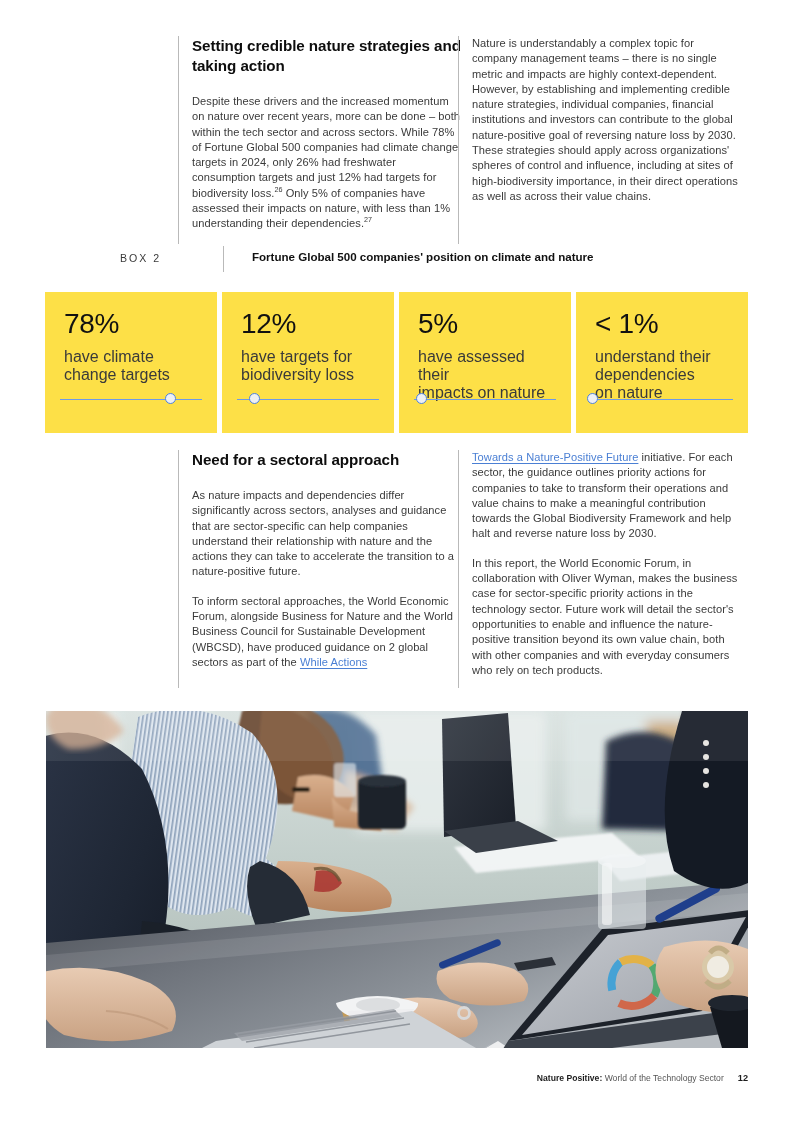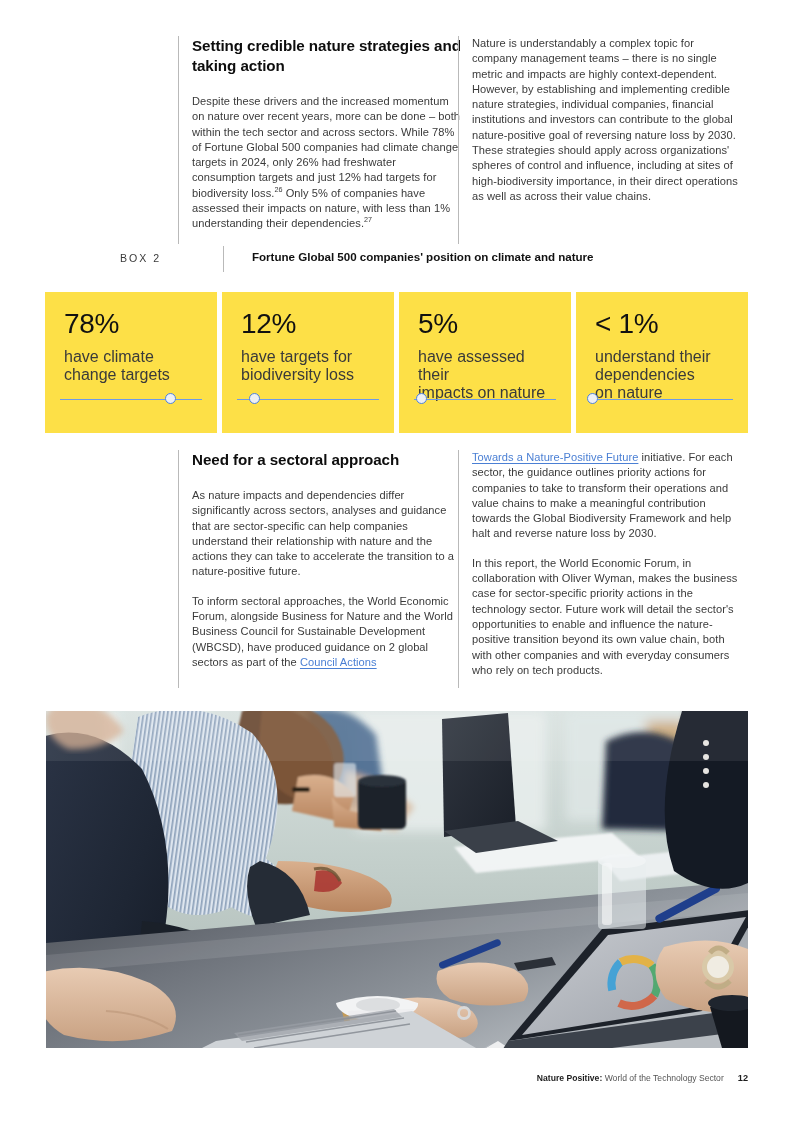--- a/index.html
+++ b/index.html
@@ -270,21 +270,21 @@
         </div>
       </div>
     </div>
 
   <div class="sec-mid">
 
     <div class="col col-a">
       <h2 class="section-title">Need for a sectoral approach</h2>
       <div class="body-text">
         <p>As nature impacts and dependencies differ significantly across sectors, analyses and guidance that are sector-specific can help companies understand their relationship with nature and the actions they can take to accelerate the transition to a nature-positive future.</p>
-        <p><span>To inform sectoral approaches, the World Economic Forum, alongside Business for Nature and the World Business Council for Sustainable Development (WBCSD), have produced guidance on 2 global sectors as part of the </span><a class="doclink" href="#">Council Actions</a></p>
+        <p><span>To inform sectoral approaches, the World Economic Forum, alongside Business for Nature and the World Business Council for Sustainable Development (WBCSD), have produced guidance on 2 global sectors as part of the </span><a class="doclink" href="#">While Actions</a></p>
       </div>
     </div>
 
     <div class="col col-b">
       <div class="body-text">
         <p><a class="doclink" href="#">Towards a Nature-Positive Future</a><span> initiative. For each sector, the guidance outlines priority actions for companies to take to transform their operations and value chains to make a meaningful contribution towards the Global Biodiversity Framework and help halt and reverse nature loss by 2030.</span></p>
         <p>In this report, the World Economic Forum, in collaboration with Oliver Wyman, makes the business case for sector-specific priority actions in the technology sector. Future work will detail the sector's opportunities to enable and influence the nature-positive transition beyond its own value chain, both with other companies and with everyday consumers who rely on tech products.</p>
       </div>
     </div>
 

